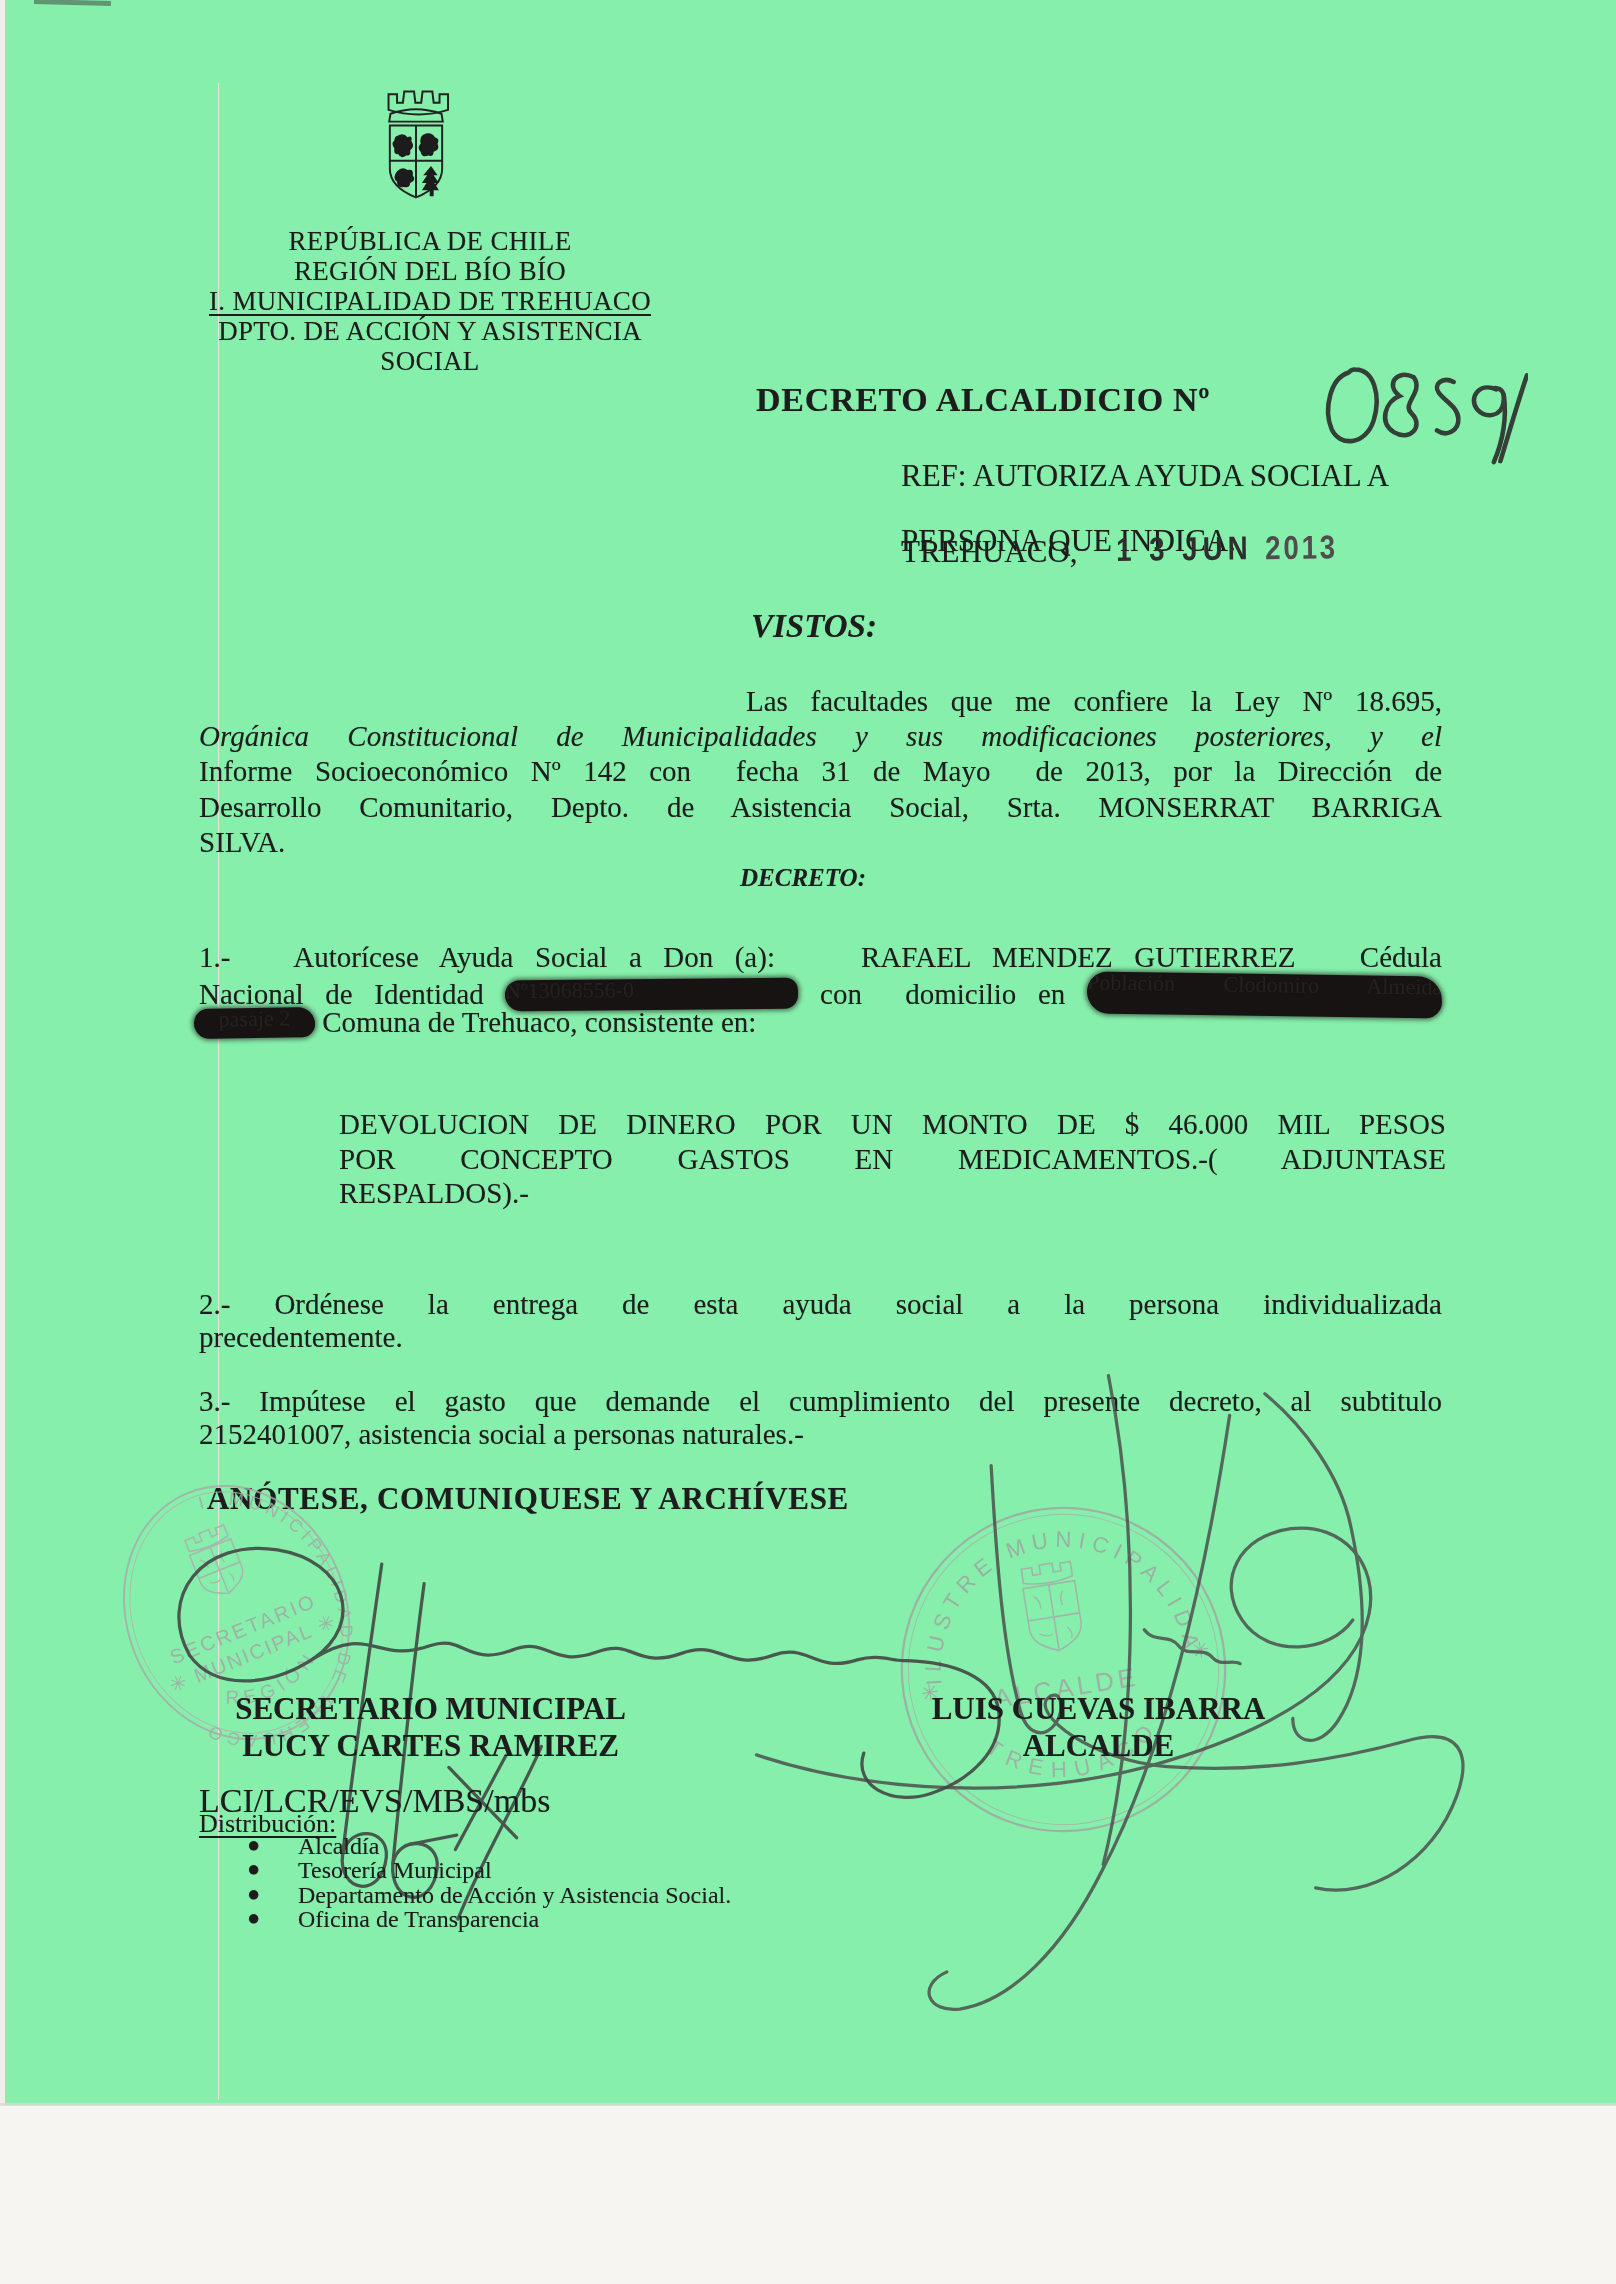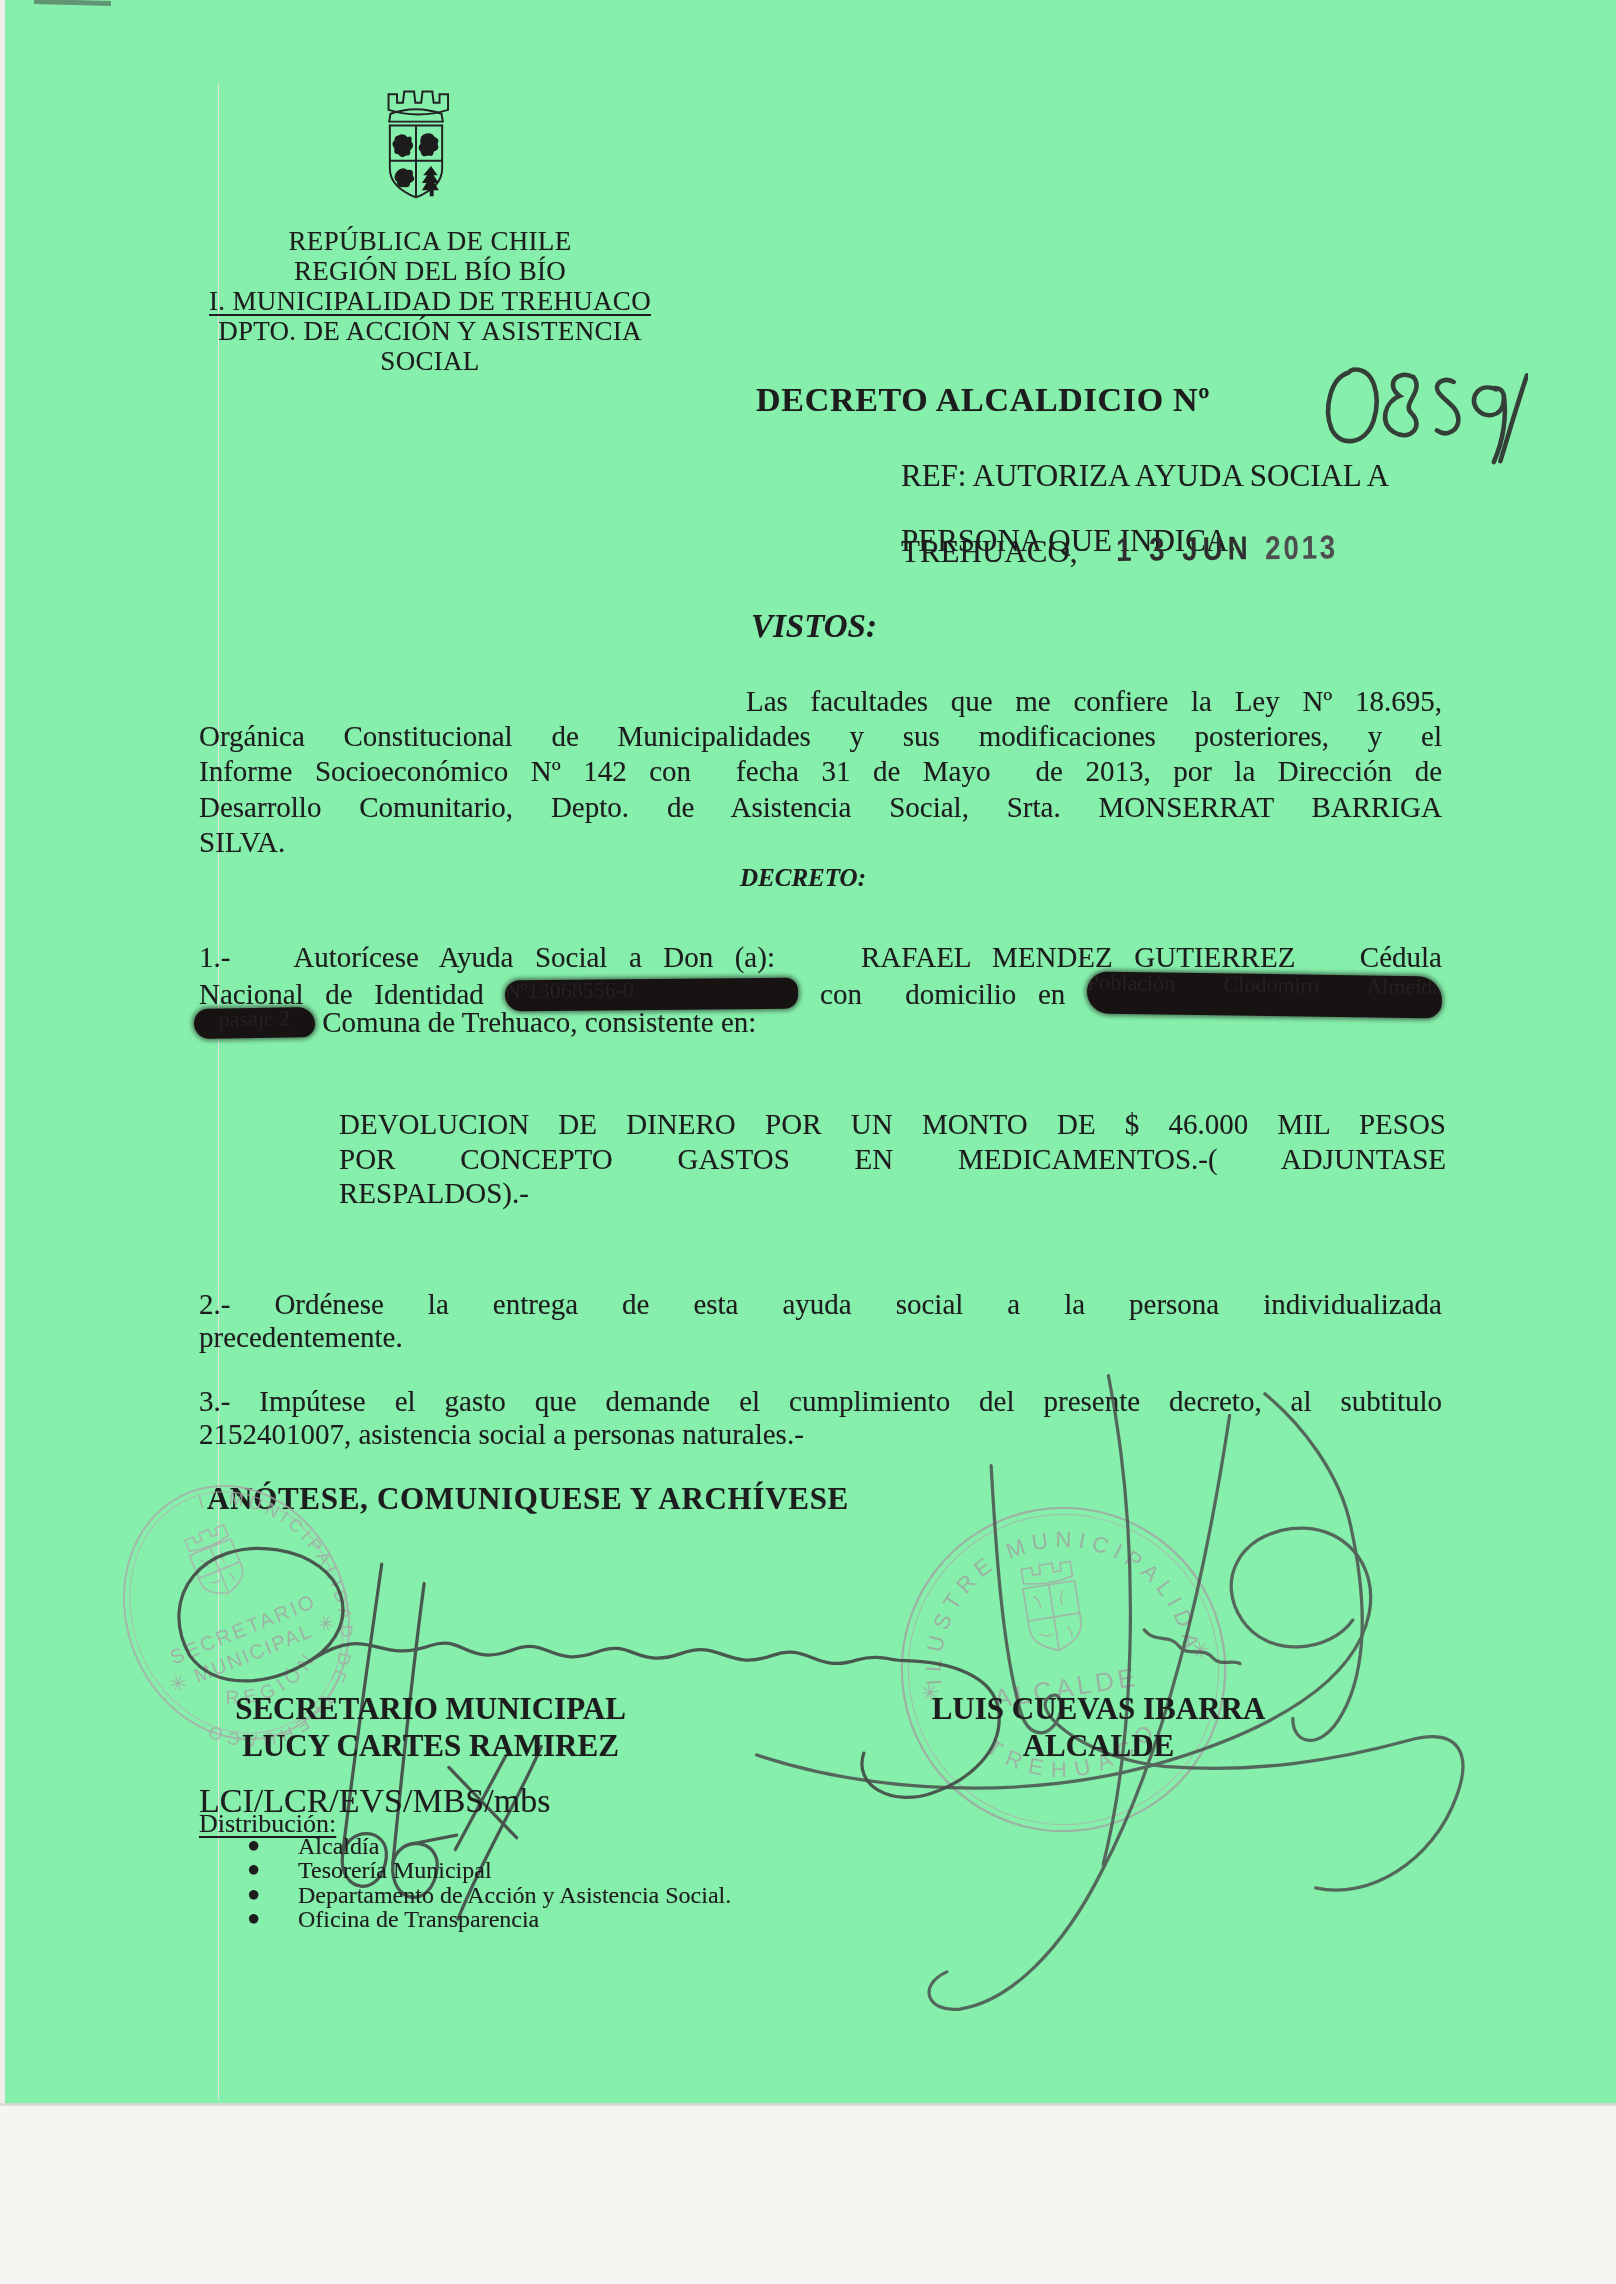--- a/index.html
+++ b/index.html
@@ -95,21 +95,21 @@
   <div class="abs ref soft" style="left:901px;top:497px;margin-top:27px;">PERSONA QUE INDICA.</div>
   <div class="abs ref soft" style="left:901px;top:535px;">TREHUACO,</div>
   <div class="abs stamp-date" style="left:1116px;top:531px;">
     <span>1 3 JUN</span>
     <span> </span>
     <span class="yr">2013</span>
   </div>
 
   <div class="abs bi soft" style="left:751px;top:608px;font-size:33px;">VISTOS:</div>
   <div class="abs ln jl soft" style="left:746px;top:685px;width:696px;">Las facultades que me confiere la Ley Nº 18.695,</div>
-  <div class="abs ln jl soft" style="left:199px;top:720px;width:1243px;">Orgánica Constitucional de Municipalidades y sus modificaciones posteriores, y el</div>
+  <div class="abs ln jl soft" style="left:199px;top:720px;width:1243px;font-style:italic;">Orgánica Constitucional de Municipalidades y sus modificaciones posteriores, y el</div>
   <div class="abs ln jl soft" style="left:199px;top:755px;width:1243px;">Informe Socioeconómico Nº 142 con&nbsp; fecha 31 de Mayo&nbsp; de 2013, por la Dirección de</div>
   <div class="abs ln jl soft" style="left:199px;top:791px;width:1243px;">Desarrollo Comunitario, Depto. de Asistencia Social, Srta. MONSERRAT BARRIGA</div>
   <div class="abs ln soft" style="left:199px;top:826px;">SILVA.</div>
 
   <div class="abs bi soft" style="left:740px;top:864px;font-size:25px;">DECRETO:</div>
 
   <div class="abs ln jl soft" style="left:199px;top:941px;width:1243px;">1.-&nbsp;&nbsp; Autorícese Ayuda Social a Don (a):&nbsp;&nbsp;&nbsp; RAFAEL MENDEZ GUTIERREZ&nbsp;&nbsp; Cédula</div>
   <div class="abs ln jl soft" style="left:199px;top:974px;width:1243px;">
     <span>Nacional de Identidad </span><span class="redact" style="width:293px;height:31px;border-radius:15.6px 13px 14.3px 17px;transform:rotate(-.5deg);">Nº13068556-0</span><span> con&nbsp; domicilio en </span><span class="redact" style="width:355px;height:42px;border-radius:21px 26px 17px 23.5px;transform:rotate(.8deg);vertical-align:-11.7px;">Población Clodomiro Almeida</span>
   </div>

